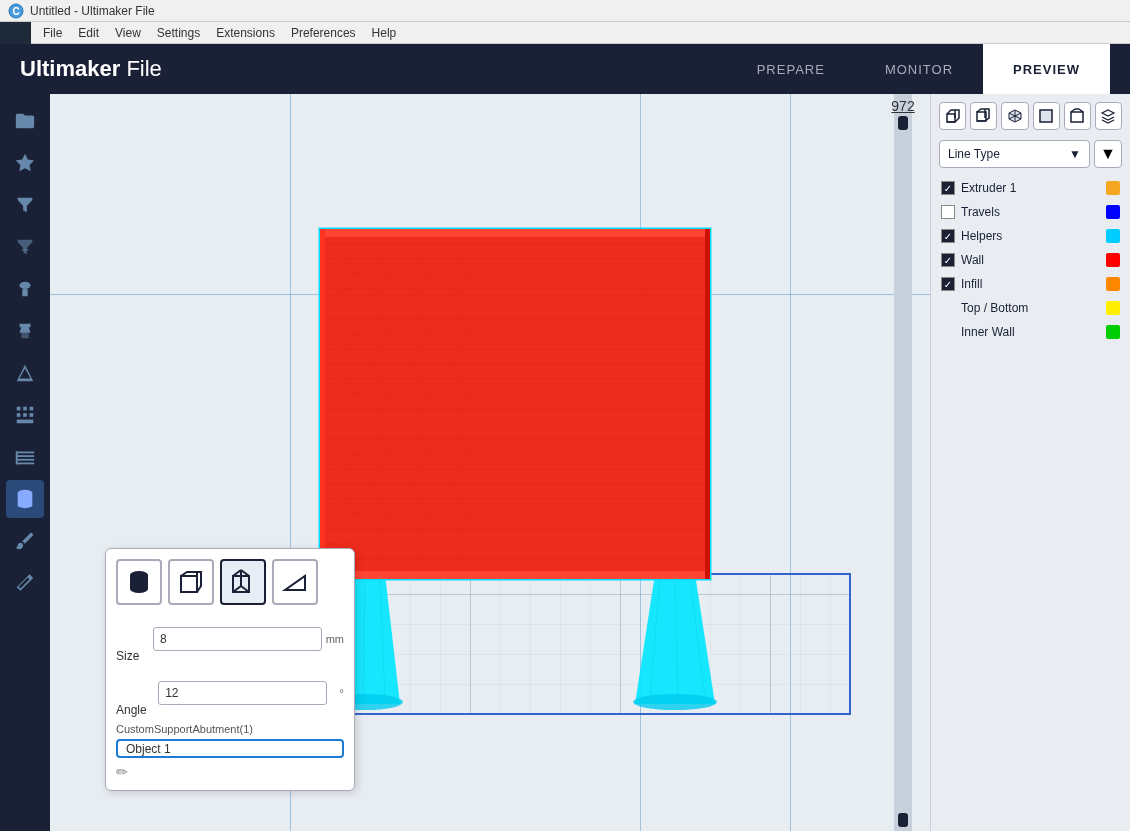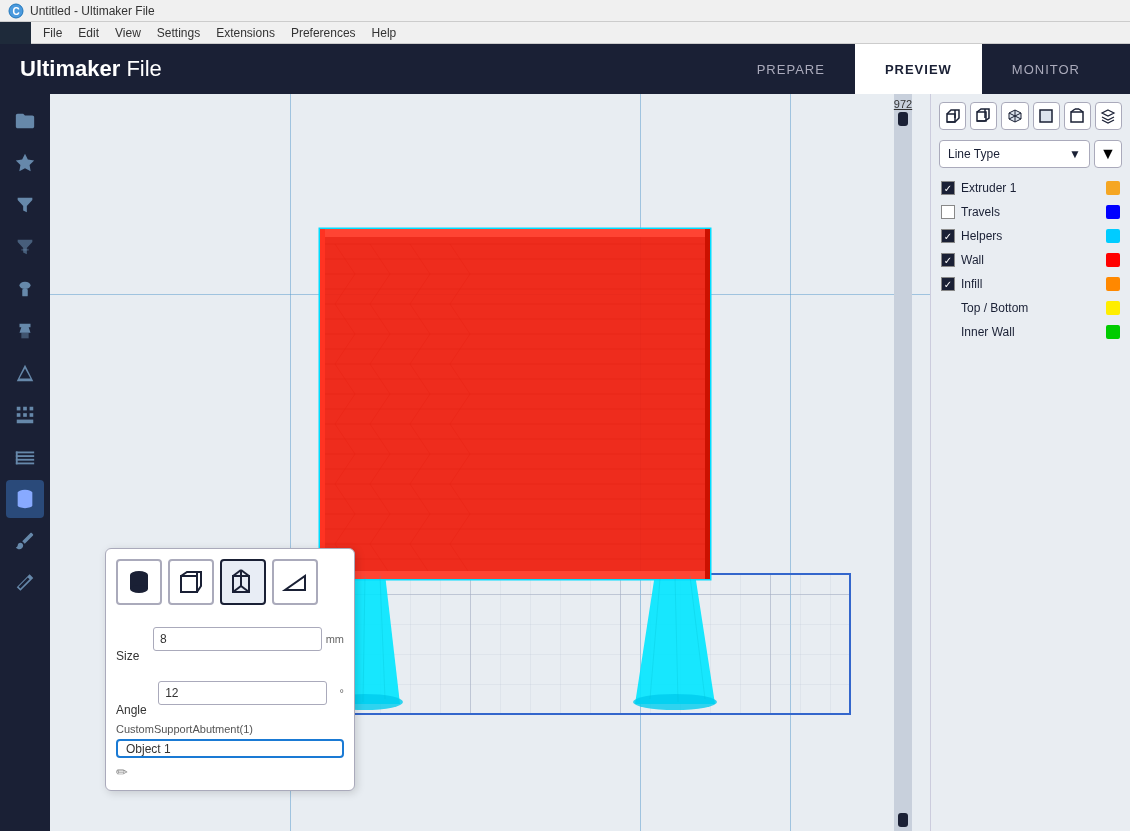--- a/index.html
+++ b/index.html
@@ -324,22 +324,22 @@
   <span class="menu-item">Preferences</span>
   <span class="menu-item">Help</span>
 </div>
 
 <div class="header">
   <div class="logo">
     <span style="font-weight:800;">Ultimaker</span><span style="font-weight:300;"> File</span>
   </div>
   <div class="nav-tabs">
     <div class="nav-tab">PREPARE</div>
+    <div class="nav-tab">MONITOR</div>
     <div class="nav-tab active">PREVIEW</div>
-    <div class="nav-tab">MONITOR</div>
   </div>
 </div>
 
 <div class="main">
 
   <div class="sidebar">
 
     <div class="sidebar-btn">
       <svg viewBox="0 0 24 24" fill="currentColor">
           <path d="M10 4H4c-1.1 0-2 .9-2 2v12c0 1.1.9 2 2 2h16c1.1 0 2-.9 2-2V8c0-1.1-.9-2-2-2h-8l-2-2z"></path>
@@ -504,21 +504,21 @@
         <line x1="180" y1="435" x2="175" y2="555"></line>
         <line x1="195" y1="432" x2="193" y2="558"></line>
         <line x1="210" y1="432" x2="215" y2="555"></line>
         <line x1="490" y1="435" x2="480" y2="555"></line>
         <line x1="505" y1="432" x2="508" y2="558"></line>
         <line x1="520" y1="432" x2="535" y2="555"></line>
       </g>
     </svg>
 
     <div style="position:absolute; right:18px; top:0; height:100%; width:18px; background:#c8d0dc; display:flex; flex-direction:column; align-items:center; padding-top:4px;">
-      <div style="font-size:11px; color:#333; margin-bottom:2px;text-decoration:underline;">972</div>
+      <div style="font-size:14px; color:#333; margin-bottom:2px;text-decoration:underline;">972</div>
       <div style="width:10px; height:14px; background:#1a2035; border-radius:3px;"></div>
       <div style="flex:1;"></div>
       <div style="width:10px; height:14px; background:#1a2035; border-radius:3px; margin-bottom:4px;"></div>
     </div>
 
     <div class="bottom-panel">
       <div class="shape-row">
 
         <div class="shape-btn">
           <svg viewBox="0 0 28 28" fill="#1a2035">

